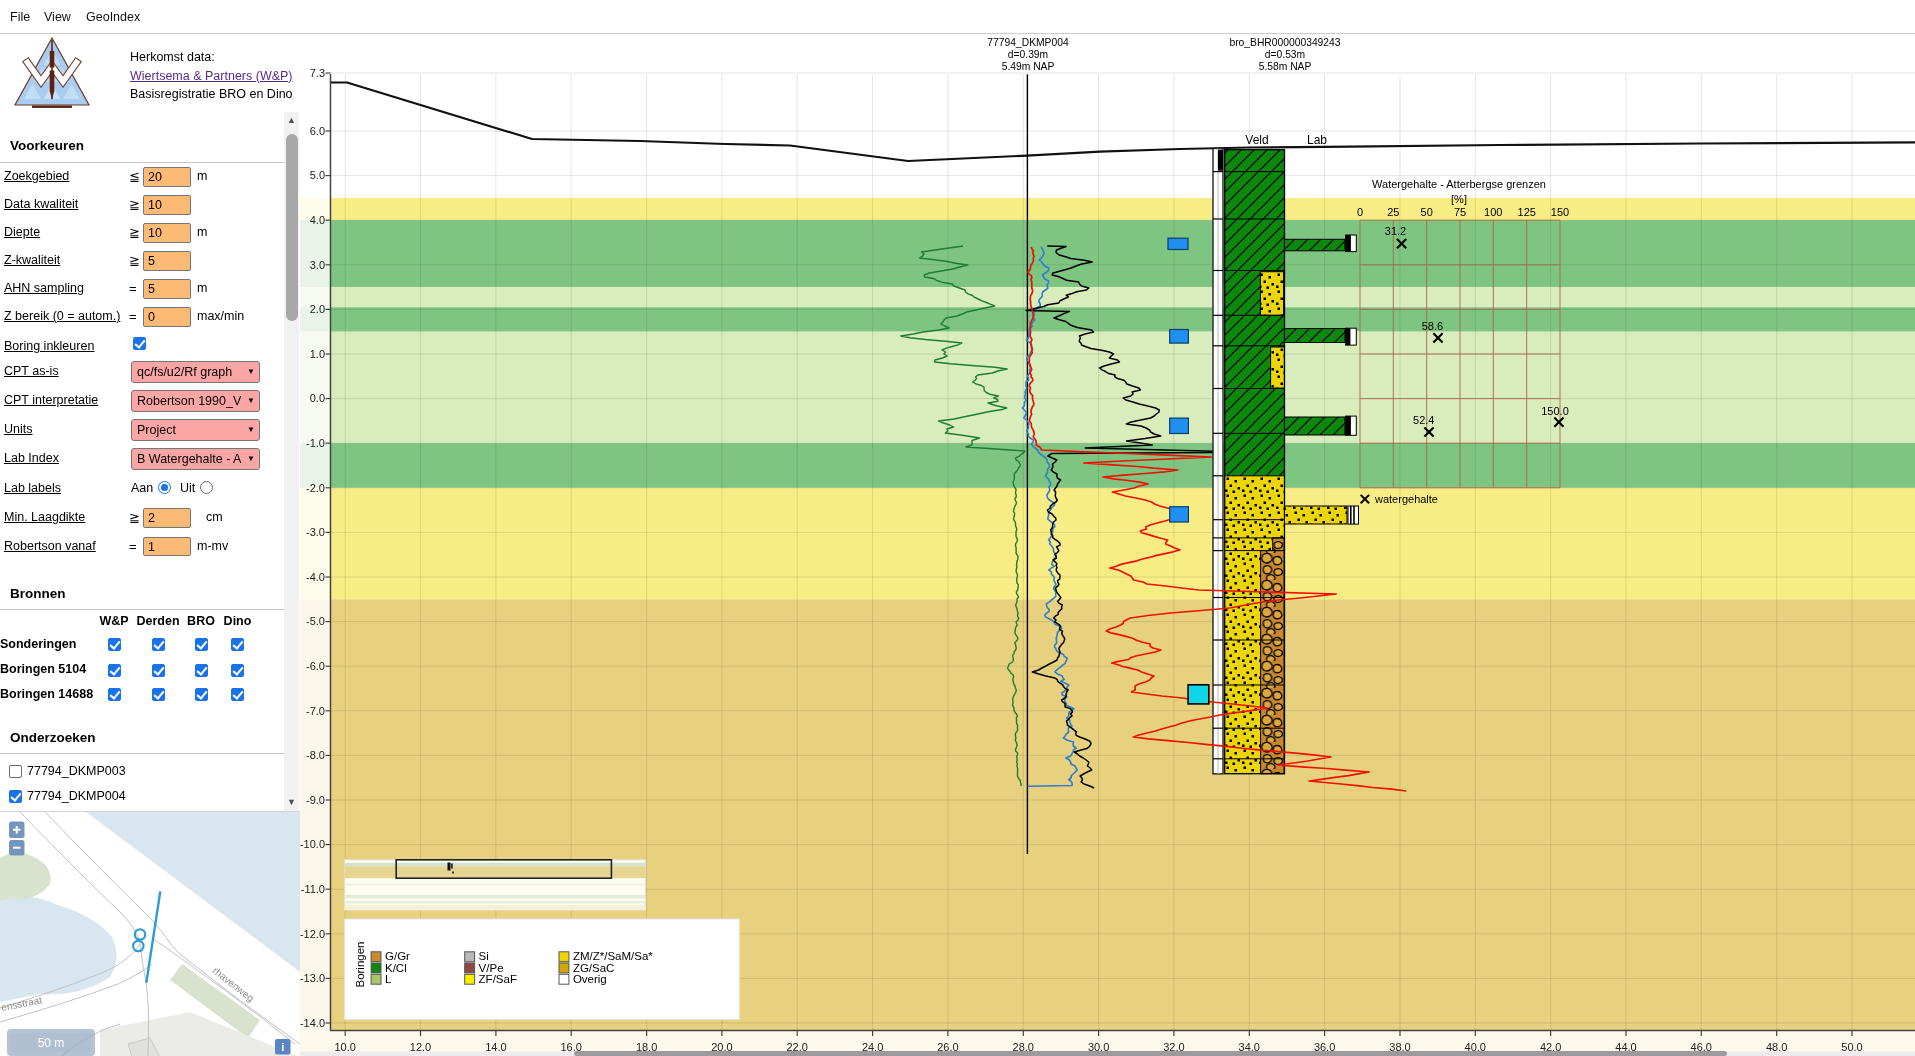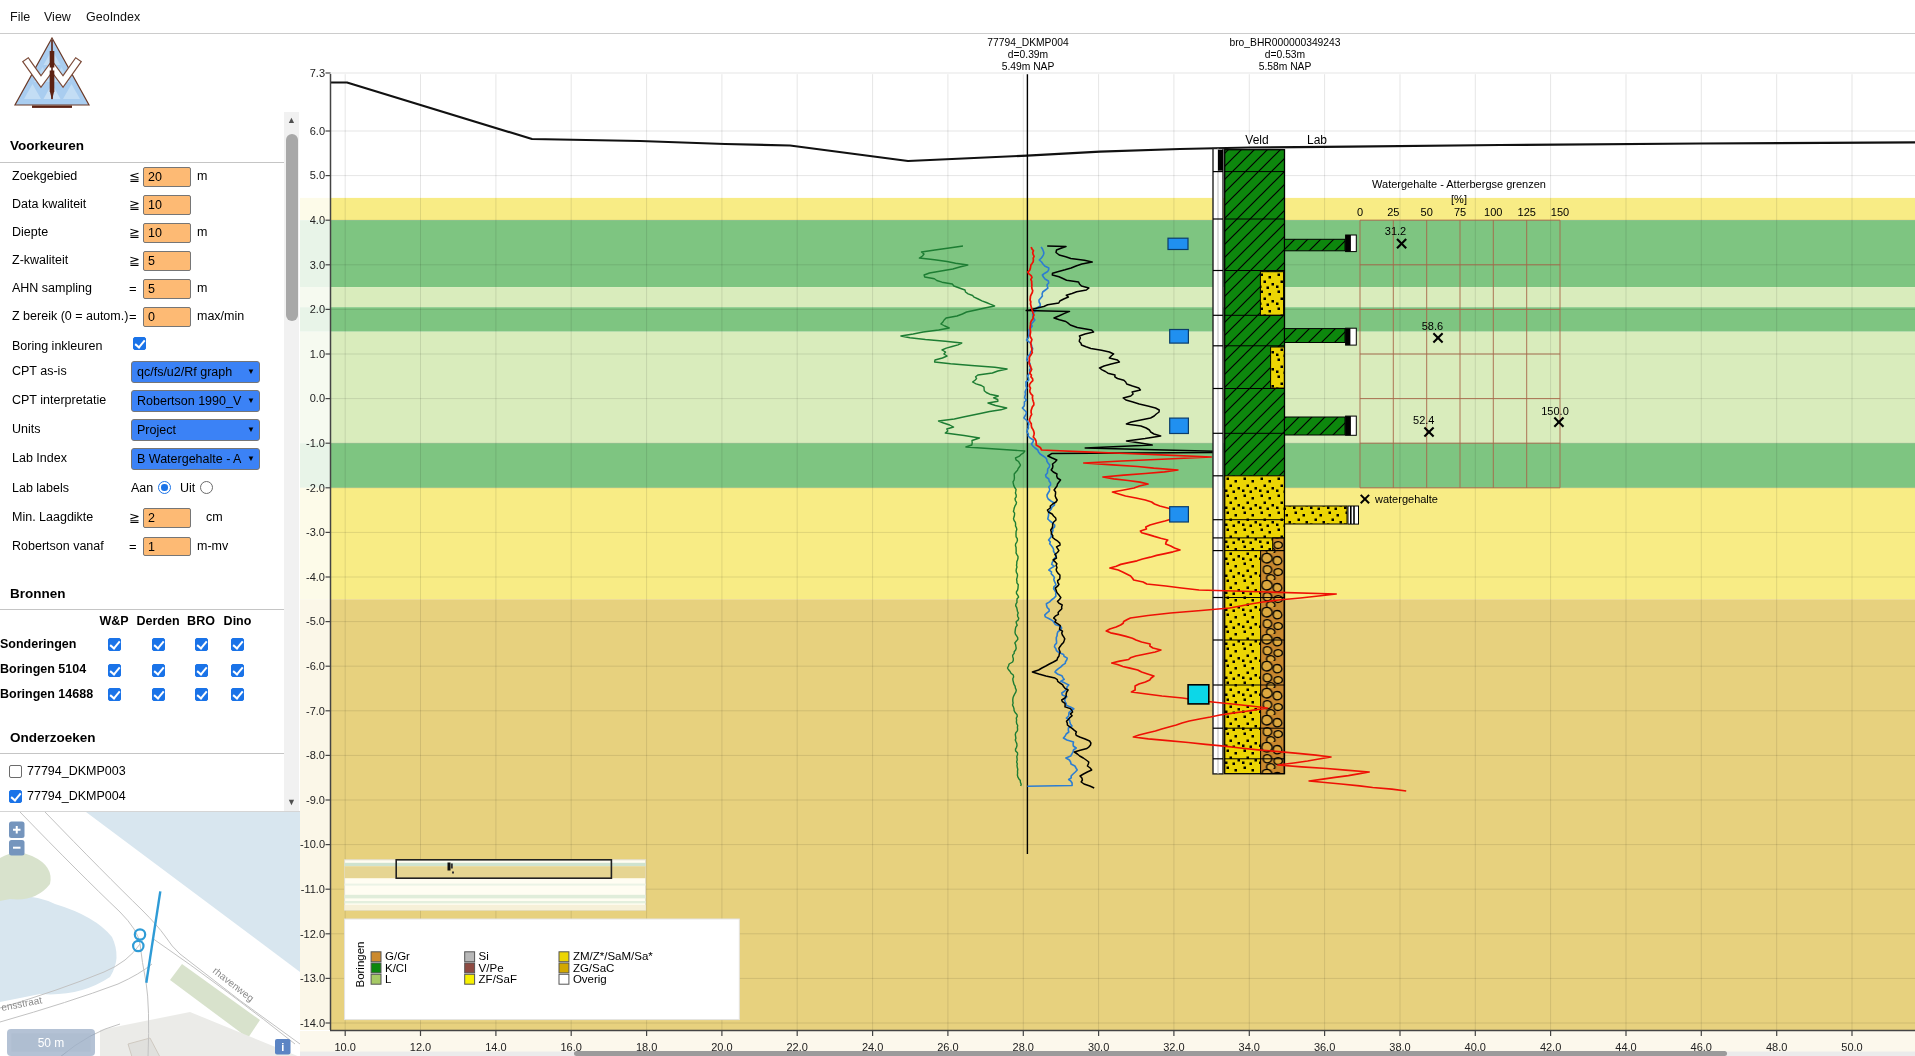--- a/index.html
+++ b/index.html
@@ -6,27 +6,27 @@
   font-family:"Liberation Sans", sans-serif; }
 #menubar { position:absolute; left:0; top:0; width:1915px; height:34px; background:#fff;
   border-bottom:1px solid #ccc; font-size:12.5px; color:#111; }
 #menubar span { position:absolute; top:10px; }
 #sidebar { position:absolute; left:0; top:34px; width:300px; height:1022px; background:#fff; font-size:12.5px; color:#000; }
 #hdr { position:absolute; left:130px; top:14px; line-height:18.5px; font-size:12.5px; }
 #hdr a { color:#5a2a8a; text-decoration:underline; }
 .h2 { position:absolute; left:10px; font-size:13.5px; font-weight:bold; }
 .hr { position:absolute; left:0; width:287px; border-top:1px solid #c5c5c5; }
 .frow { position:absolute; left:0; width:284px; height:22px; }
-.flab { position:absolute; left:12px; top:2px; }
+.flab { position:absolute; left:4px; top:2px;text-decoration:underline; }
 .fsym { position:absolute; left:129px; top:2px; font-size:13px; }
 .fin { position:absolute; left:143px; top:0; width:48px; height:19.5px; border:1px solid #767676;
   border-radius:2px; padding:2px 0 0 4px; font-size:12.5px; background:#fdba74; }
 .unit { position:absolute; top:2px; }
 .fsel { position:absolute; left:131px; top:-1px; width:129px; height:22px; border:1px solid #767676;
-  border-radius:3px; padding:3px 0 0 5px; font-size:12.5px; background:#3b82f6; white-space:nowrap; overflow:hidden; }
+  border-radius:3px; padding:3px 0 0 5px; font-size:12.5px; background:#fca5a5; white-space:nowrap; overflow:hidden; }
 .caret { position:absolute; right:4px; top:5px; font-size:8px; color:#000; }
 .cb { position:absolute; width:13px; height:13px; border:1.4px solid #6b6b6b; border-radius:2px; background:#fff; }
 .cbc { background:#1a73e8; border-color:#1a73e8; }
 .cbc::after { content:""; position:absolute; left:3.2px; top:0.4px; width:4px; height:8px;
   border:solid #fff; border-width:0 2px 2px 0; transform:rotate(40deg); }
 .radio { position:absolute; top:2px; width:13px; height:13px; border:1.4px solid #6b6b6b; border-radius:50%; background:#fff; }
 .rsel { border-color:#1a73e8; }
 .rsel::after { content:""; position:absolute; left:2px; top:2px; width:6.5px; height:6.5px; border-radius:50%; background:#1a73e8; }
 .bh { position:absolute; transform:translateX(-50%); font-weight:bold; }
 .bl { position:absolute; width:95px; text-align:left; font-weight:bold; }
@@ -393,20 +393,21 @@
 <path d="M39 47 L47.5 62 L30.5 62 Z" fill="#c9e0f5"></path>
 <path d="M58.5 47 L67 62 L50 62 Z" fill="#c3ddf4"></path>
 <path d="M14.5 25.5 L28 44.5 L39 29.5 L50 44.5 L63.5 25.5" fill="none" stroke="#7b4a38" stroke-width="8" stroke-linecap="square" stroke-linejoin="miter"></path>
 <path d="M14.5 25.5 L28 44.5 L39 29.5 L50 44.5 L63.5 25.5" fill="none" stroke="#fff" stroke-width="5.6" stroke-linecap="square" stroke-linejoin="miter"></path>
 <path d="M39 3 L39 62" stroke="#5c2213" stroke-width="1.6"></path>
 <path d="M39 14 L39 30.5" stroke="#5c2213" stroke-width="4.6"></path>
 <path d="M39 33.5 L39 55" stroke="#5c2213" stroke-width="4.6"></path>
 <path d="M37 55 L41 55 L39 63 Z" fill="#5c2213"></path>
 <rect x="19" y="68.5" width="40" height="2.4" fill="#5c2213"></rect>
 </svg></div>
+  <div id="hdr">Herkomst data:<br><a href="#">Wiertsema &amp; Partners (W&amp;P)</a><br>Basisregistratie BRO en Dino</div>
   <div class="h2" style="top:104px">Voorkeuren</div>
   <div class="hr" style="top:128px"></div>
   <div class="frow" style="top:133.0px">
       <span class="flab">Zoekgebied</span>
       <span class="fsym">≦</span>
       <span class="fin">20</span>
       <span class="unit" style="left:197px">m</span>
     </div>
     <div class="frow" style="top:161.0px">
       <span class="flab">Data kwaliteit</span>

